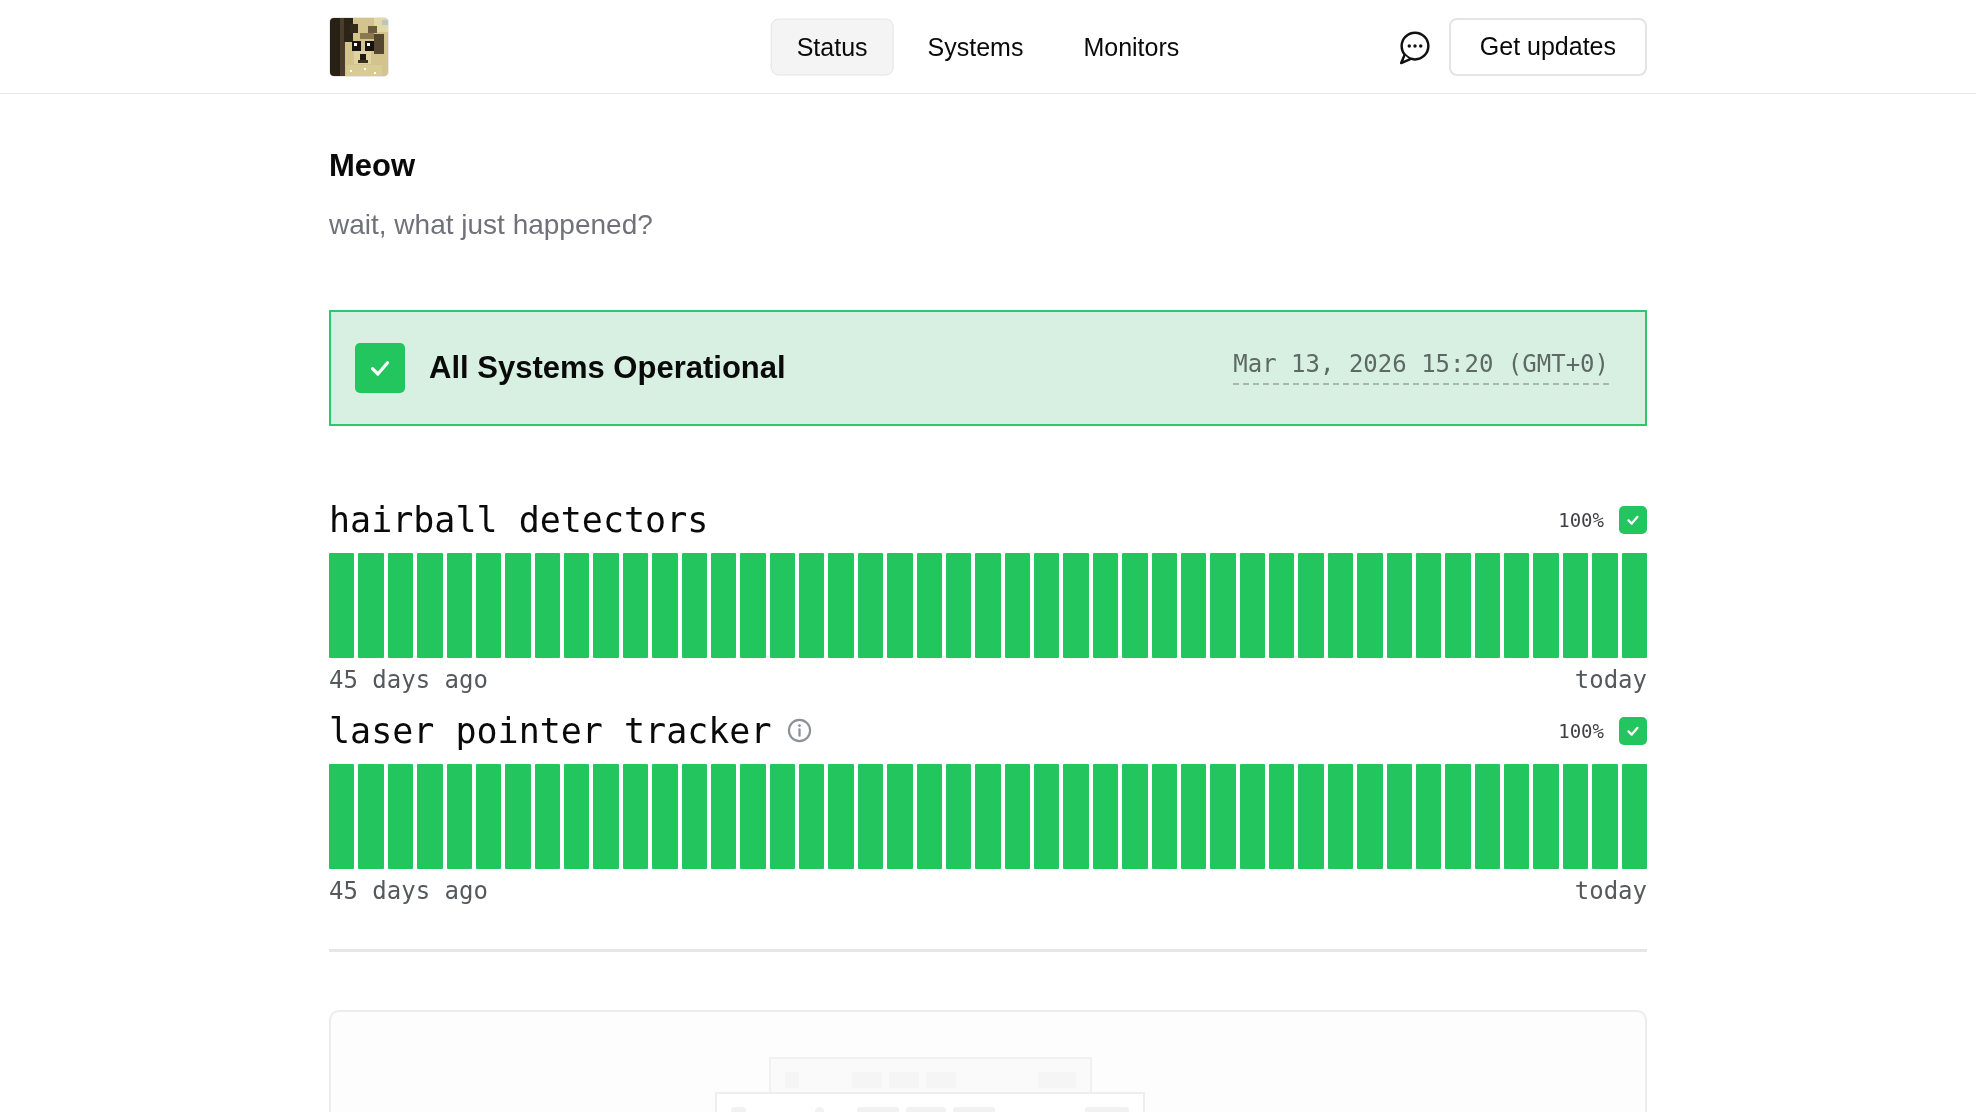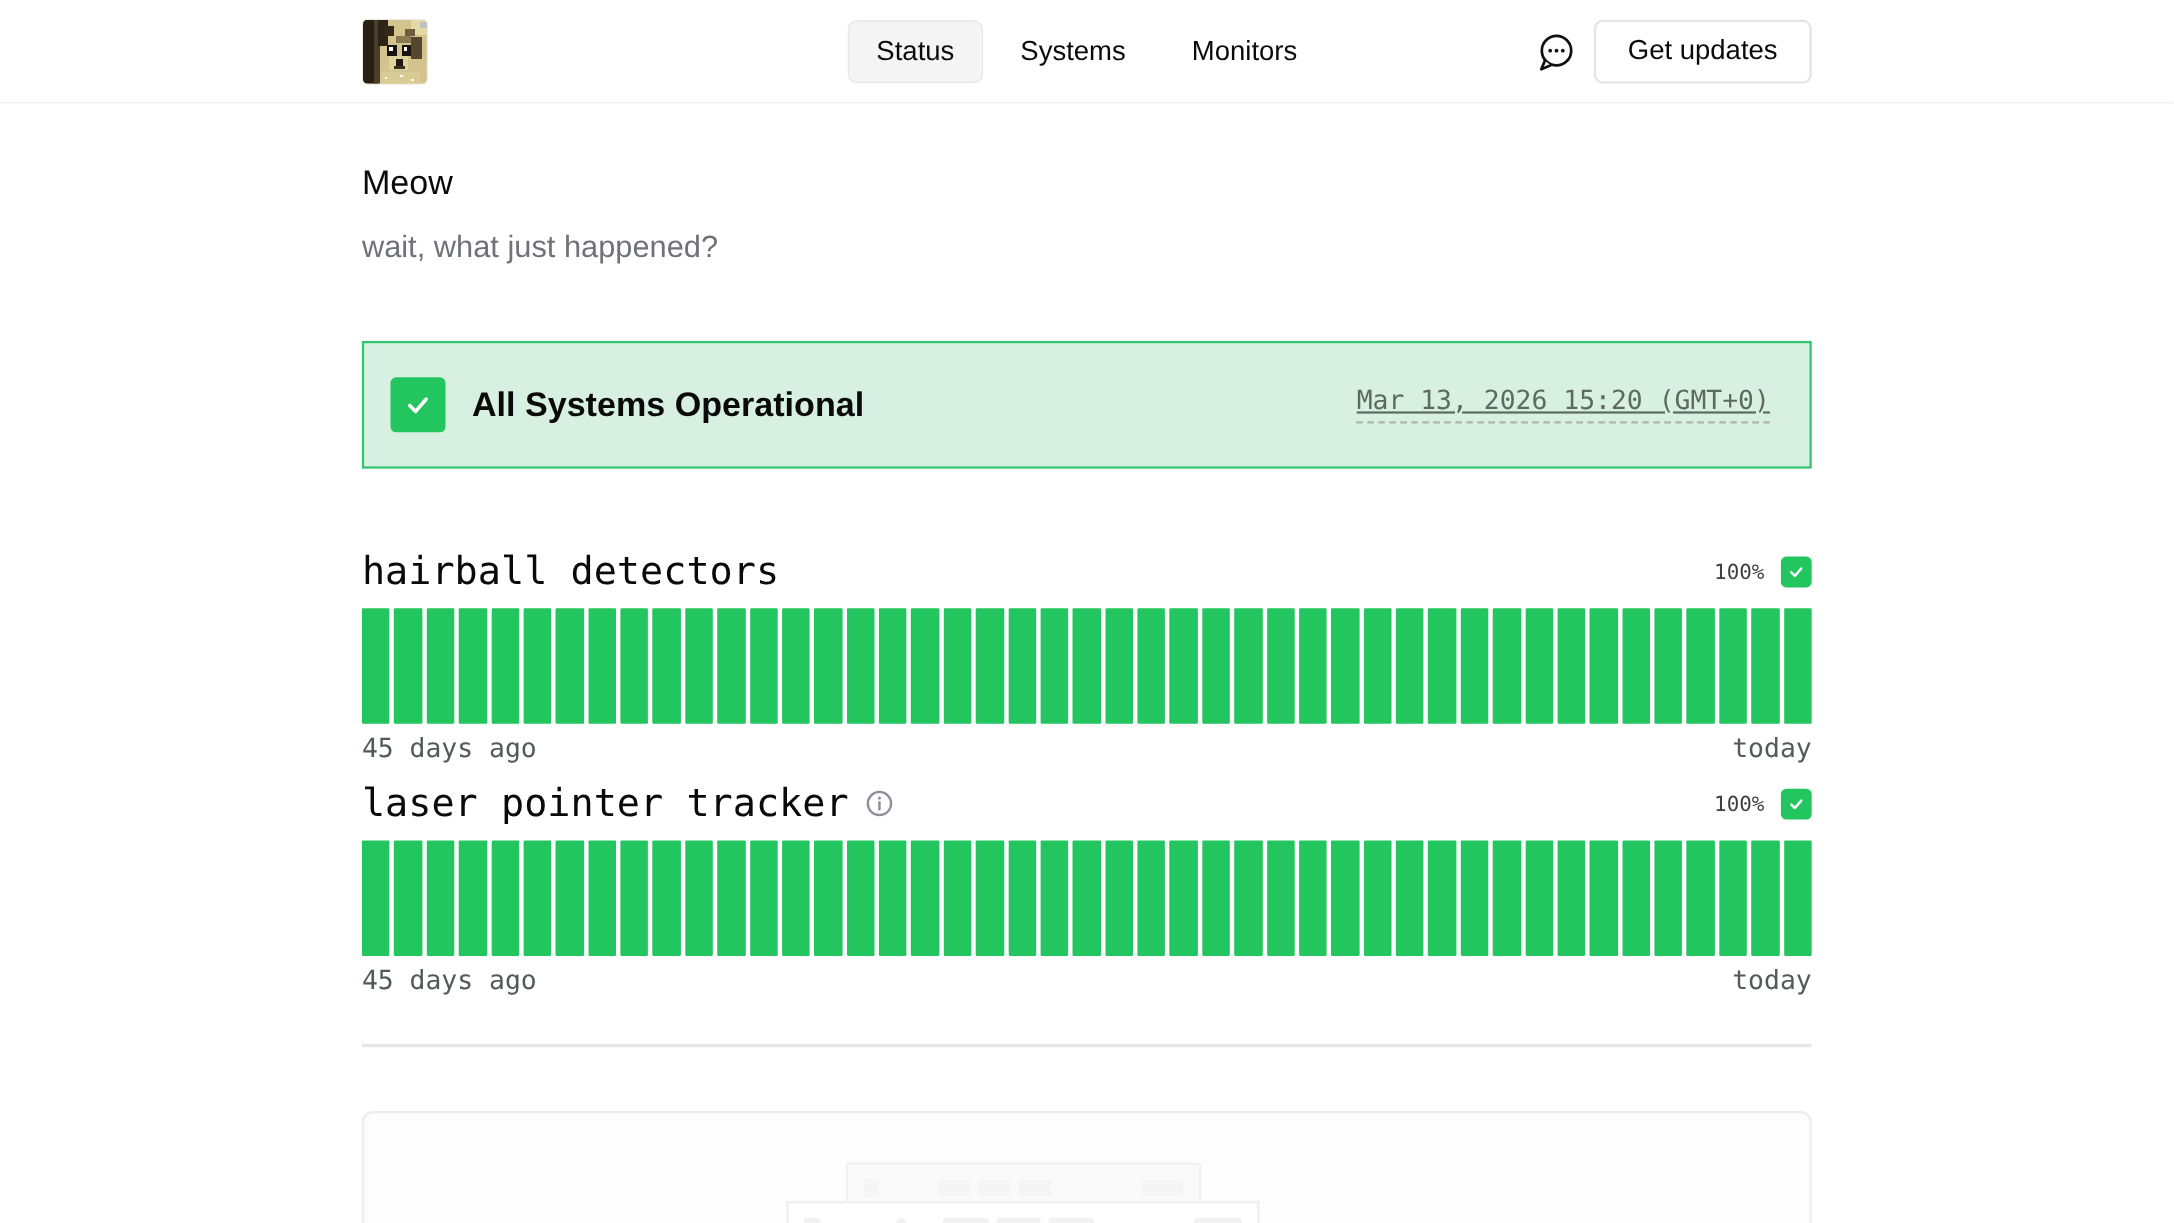--- a/index.html
+++ b/index.html
@@ -24,30 +24,30 @@
   .nav-item{font-size:25px;line-height:1;color:var(--ink);padding:15px 25px;border-radius:8px;border:1px solid transparent;cursor:pointer;white-space:nowrap;}
   .nav-item.active{background:#f4f4f5;border-color:#e4e4e7;}
   .header-right{margin-left:auto;display:flex;align-items:center;gap:12px;}
   .chat-btn{width:44px;height:44px;display:flex;align-items:center;justify-content:center;background:none;border:none;cursor:pointer;}
   .get-updates{height:58px;padding:0 29px;border:2px solid #e4e4e7;border-radius:8px;background:#fff;
     font-family:"Liberation Sans",sans-serif;font-size:25px;font-weight:500;color:var(--ink);cursor:pointer;}
 
   
   main{width:1318px;margin:0 auto;}
   .hero{margin-top:53px;}
-  .hero h1{font-size:31px;font-weight:400;line-height:1.2;}
+  .hero h1{font-size:31px;font-weight:700;line-height:1.2;}
   .hero p{font-size:28px;line-height:1.2;color:var(--gray-text);margin-top:24px;}
 
   .banner{margin-top:68px;height:116px;border:2px solid var(--banner-border);background:var(--banner-bg);
     display:flex;align-items:center;padding:0 36px 0 24px;}
   .banner-check{width:50px;height:50px;border-radius:5px;background:var(--green);
     display:flex;align-items:center;justify-content:center;flex:none;}
   .banner-title{font-size:31px;font-weight:700;margin-left:24px;}
   .banner-date{margin-left:auto;font-size:24px;color:#5d6a61;
-    border-bottom:2px dashed #a9b8ad;padding-bottom:5px;cursor:default;text-decoration:underline;}
+    border-bottom:2px dashed #a9b8ad;padding-bottom:5px;cursor:default;}
 
   .monitor{margin-top:74px;}
   .monitor + .monitor{margin-top:16px;}
   .monitor-head{display:flex;align-items:center;}
   .monitor-name{font-size:35px;color:var(--ink);}
   .info-btn{width:28px;height:28px;margin-left:14px;background:none;border:none;padding:0;cursor:pointer;display:flex;align-items:center;}
   .monitor-spacer{flex:1;}
   .uptime{font-size:19px;color:#3f3f46;}
   .uptime-badge{width:28px;height:28px;border-radius:5px;background:var(--green);margin-left:15px;
     display:flex;align-items:center;justify-content:center;flex:none;}

